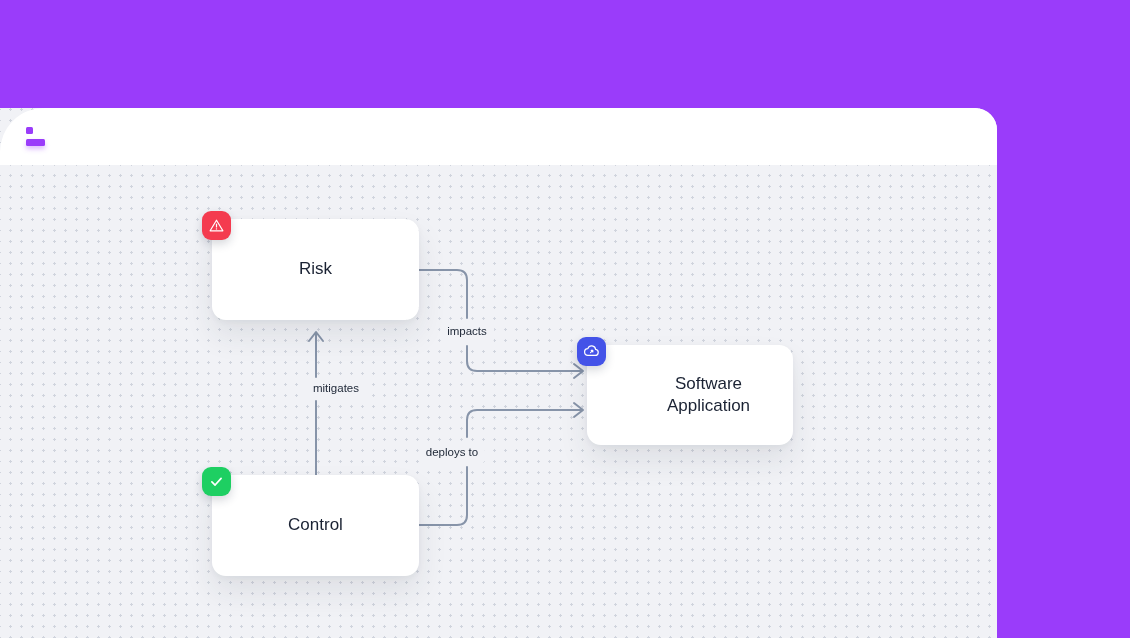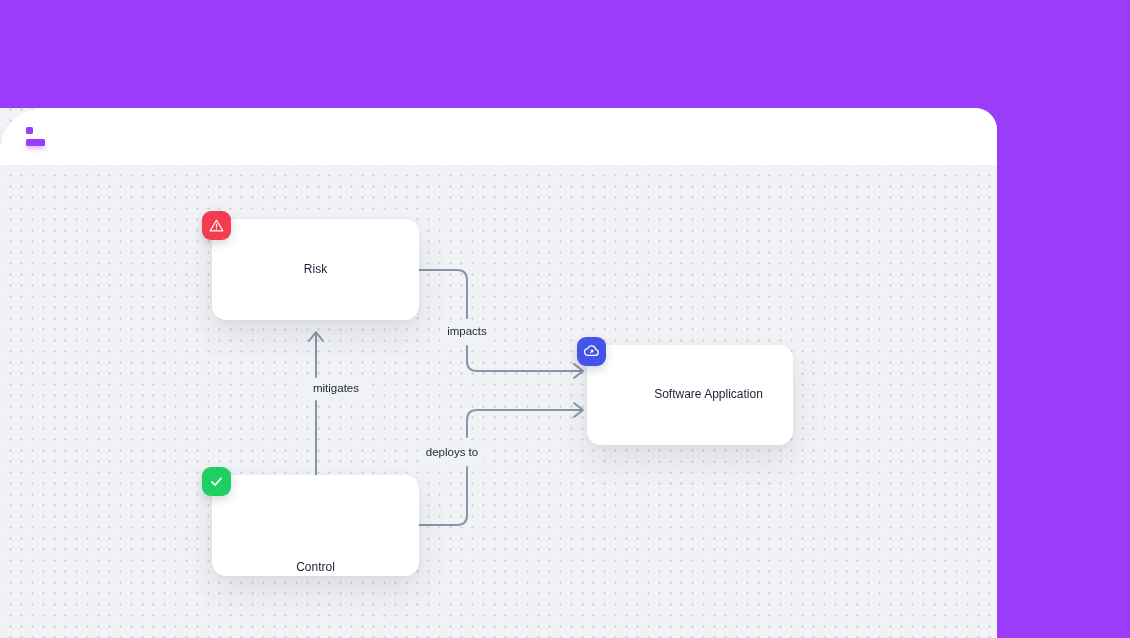--- a/index.html
+++ b/index.html
@@ -50,25 +50,25 @@
     padding: 4px 7px; border-radius: 4px; white-space: nowrap; text-align: center;
   }
   
   .node {
     position: absolute; width: 207px; height: 101px;
     background: #ffffff; border-radius: 14px;
     box-shadow: 0 16px 30px rgba(28, 39, 60, 0.09), 0 2px 6px rgba(28, 39, 60, 0.05);
     display: flex; align-items: center; justify-content: center;
   }
   .node-label {
-    color: #1a2233; font-size: 12px; font-weight: 500;
+    color: #1a2233; font-size: 17px; font-weight: 500;
     text-align: center; line-height: 1.3; max-width: 120px;
   }
   #node-risk    { left: 212px; top: 111px; }
-  #node-control { left: 212px; top: 367px; align-items: flex-end; }
+  #node-control { left: 212px; top: 367px; }
   #node-software{ left: 587px; top: 237px; width: 206px; height: 100px; padding-left: 37px; }
   .badge {
     position: absolute; left: -10px; top: -8px;
     width: 29px; height: 29px; border-radius: 9px;
     display: flex; align-items: center; justify-content: center;
     box-shadow: 0 4px 10px rgba(28, 39, 60, 0.18);
   }
   .badge-risk    { background: #f43b4f; }
   .badge-control { background: #1ecf62; }
   .badge-software{ background: #4453e8; }

